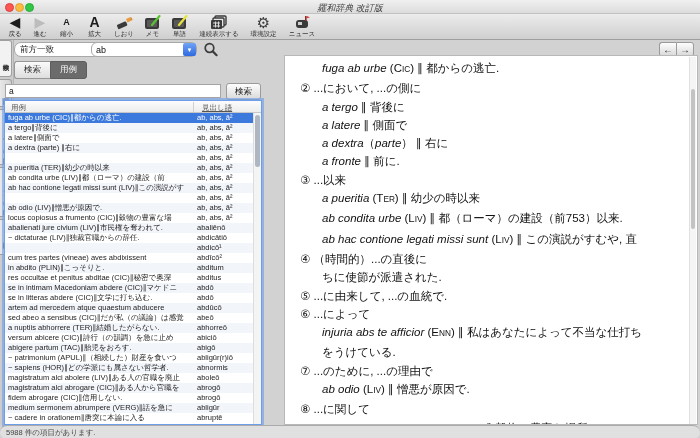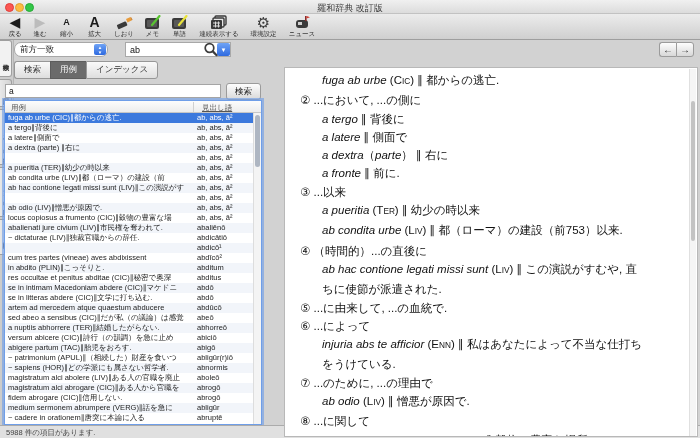--- a/index.html
+++ b/index.html
@@ -8,42 +8,42 @@
        -webkit-font-smoothing:antialiased;position:relative;}
   .abs{position:absolute;}
 
   
   #titlebar{left:0;top:0;width:700px;height:13px;
     background:linear-gradient(#f0f0f0,#dcdcdc);border-bottom:1px solid #c2c2c2;}
   .light{position:absolute;top:3px;width:7px;height:7px;border-radius:50%;}
   #light-red{left:5px;background:#fc5753;border:0.5px solid #df3e38;}
   #light-yellow{left:15px;background:#fdbc40;border:0.5px solid #de9f34;}
   #light-green{left:25px;background:#33c748;border:0.5px solid #27aa35;}
-  #window-title{left:0;top:2px;width:700px;text-align:center;font-size:9px;color:#3e3e3e;}
+  #window-title{left:0;top:2px;width:700px;text-align:center;font-size:9px;color:#3e3e3e;font-style:italic;}
 
   
   #toolbar{left:0;top:14px;width:700px;height:26px;
     background:linear-gradient(#ececec,#cfcfcf);border-bottom:1px solid #9e9e9e;
     display:flex;align-items:flex-start;padding-left:3px;box-sizing:border-box;}
   .tb-item{display:flex;flex-direction:column;align-items:center;justify-content:flex-start;
     height:25px;cursor:default;}
   .tb-icon{height:16px;display:flex;align-items:center;justify-content:center;}
   .tb-label{font-size:6.5px;color:#2b2b2b;line-height:7px;white-space:nowrap;}
 
   
   #searchrow{left:0;top:40px;width:700px;height:20px;background:#d2d2d2;}
   #scope-select{left:14px;top:2px;width:94px;height:15px;background:#fff;
     border:1px solid #a8a8a8;border-radius:7px;font-size:8.5px;color:#222;
     display:flex;align-items:center;padding-left:5px;box-sizing:border-box;}
   #scope-stepper{position:absolute;right:1px;top:1px;width:12px;height:11px;border-radius:2px;
     background:linear-gradient(#6fa3f5,#2e6ae0);color:#fff;font-size:4.5px;line-height:5px;
     display:flex;flex-direction:column;align-items:center;justify-content:center;}
   #query-combo{left:91px;top:2px;width:106px;height:15px;background:#fff;
-    border:1px solid #a8a8a8;border-radius:0;font-size:9px;color:#111;
-    display:flex;align-items:center;padding-left:4px;box-sizing:border-box;margin-left:34px;}
+    border:1px solid #a8a8a8;border-radius:6px;font-size:9px;color:#111;
+    display:flex;align-items:center;padding-left:4px;box-sizing:border-box;}
   #combo-button{position:absolute;right:0;top:0;width:13px;height:13px;border-radius:2px;
     background:linear-gradient(#6fa3f5,#2e6ae0);color:#fff;font-size:6px;
     display:flex;align-items:center;justify-content:center;}
   #loupe{left:203px;top:2px;width:16px;height:16px;}
   #nav-arrows{right:6px;top:2px;display:flex;}
   .nav-btn{width:16px;height:13px;border:1px solid #9b9b9b;
     background:linear-gradient(#fdfdfd,#d8d8d8);display:flex;align-items:center;justify-content:center;
     font-size:10px;color:#2d2d2d;font-weight:bold;line-height:10px;}
   .nav-btn:first-child{border-radius:3px 0 0 3px;border-right:none;}
   .nav-btn:last-child{border-radius:0 3px 3px 0;}
@@ -86,26 +86,26 @@
   .lrow{height:10px;line-height:10px;font-size:7.5px;color:#1c1c1c;white-space:nowrap;position:relative;}
   .lrow:nth-child(even){background:#f2f5fa;}
   .lrow.sel{background:#3c79dd;color:#fff;}
   .lrow .ex{position:absolute;left:3px;width:184px;overflow:hidden;}
   .lrow .hw{position:absolute;left:192px;width:56px;overflow:hidden;}
   #list-scroll{position:absolute;right:0;top:12px;width:8px;height:311px;
     background:#f4f4f4;border-left:1px solid #ddd;box-sizing:border-box;}
   #list-thumb{position:absolute;left:1px;top:2px;width:5px;height:52px;border-radius:3px;background:#aeb6c2;}
 
   
-  #statusbar{left:0;top:425px;width:700px;height:13px;background:#e0e0e0;border-top:1px solid #ababab;}
+  #statusbar{left:0;top:425px;width:700px;height:13px;background:#e0e0e0;border-top:1px solid #ababab;border-radius:7px;}
   #status-text{position:absolute;left:6px;top:2px;font-size:7.5px;color:#444;}
 
   
   #content-pane{left:284px;top:55px;width:414px;height:370px;background:#fff;
-    border:1px solid #b8b8b8;box-sizing:border-box;overflow:hidden;margin-top:12px;}
+    border:1px solid #b8b8b8;box-sizing:border-box;overflow:hidden;}
   #content-lines{position:absolute;left:0;top:3px;width:400px;}
   .cline{font-size:11.5px;color:#111;line-height:18.3px;white-space:nowrap;}
   .ind1{padding-left:15px;}
   .ind2{padding-left:37px;}
   .lat{font-style:italic;}
   .sc{font-size:72%;}
   #pane-scroll{position:absolute;right:1px;top:1px;width:7px;height:367px;background:#f5f5f5;
     border-left:1px solid #e0e0e0;box-sizing:border-box;}
   #pane-thumb{position:absolute;left:1px;top:32px;width:4px;height:140px;border-radius:2px;background:#c3c3c3;}
 
@@ -239,21 +239,20 @@
     <div class="side-tab sel" style="top: 0px; height: 37px;">検索</div>
     <div class="side-tab" style="top: 39px; height: 28px;">履歴</div>
     <div class="side-tab" style="top: 69px; height: 56px;">しおりの編集</div>
     <div class="side-tab" style="top: 127px; height: 50px;">メモの編集</div>
     <div class="side-tab" style="top: 179px; height: 36px;">単語帳</div>
   </div>
 
 <div class="abs" id="seg-tabs">
     <div class="seg">検索</div>
     <div class="seg sel">用例</div>
-    <div class="seg">インデックス</div>
   </div>
 
 <input class="abs" id="inner-input" value="a" style="">
 <div class="abs" id="inner-search-btn">検索</div>
 
 <div class="abs" id="list-box">
   <div id="list-header">
     <span id="col-ex">用例</span>
     <span id="hdr-sep"></span>
     <span id="col-hw">見出し語</span>
@@ -394,22 +393,22 @@
   <div id="content-lines">
       <div class="cline ind2"><span class="lat">fuga ab urbe</span><span> (</span><span><span>C</span><span class="sc">IC</span></span><span>) ∥ 都からの逃亡.</span></div>
       <div class="cline ind1"><span>② ...において, ...の側に</span></div>
       <div class="cline ind2"><span class="lat">a tergo</span><span> ∥ 背後に</span></div>
       <div class="cline ind2"><span class="lat">a latere</span><span> ∥ 側面で</span></div>
       <div class="cline ind2"><span class="lat">a dextra</span><span>（</span><span class="lat">parte</span><span>） ∥ 右に</span></div>
       <div class="cline ind2"><span class="lat">a fronte</span><span> ∥ 前に.</span></div>
       <div class="cline ind1"><span>③ ...以来</span></div>
       <div class="cline ind2"><span class="lat">a pueritia</span><span> (</span><span><span>T</span><span class="sc">ER</span></span><span>) ∥ 幼少の時以来</span></div>
       <div class="cline ind2"><span class="lat">ab condita urbe</span><span> (</span><span><span>L</span><span class="sc">IV</span></span><span>) ∥ 都（ローマ）の建設（前753）以来.</span></div>
+      <div class="cline ind2"><span class="lat">ab hac contione legati missi sunt</span><span> (</span><span><span>L</span><span class="sc">IV</span></span><span>) ∥ この演説がすむや, 直</span></div>
       <div class="cline ind1"><span>④ （時間的）...の直後に</span></div>
-      <div class="cline ind2"><span class="lat">ab hac contione legati missi sunt</span><span> (</span><span><span>L</span><span class="sc">IV</span></span><span>) ∥ この演説がすむや, 直</span></div>
       <div class="cline ind2"><span>ちに使節が派遣された.</span></div>
       <div class="cline ind1"><span>⑤ ...に由来して, ...の血統で.</span></div>
       <div class="cline ind1"><span>⑥ ...によって</span></div>
       <div class="cline ind2"><span class="lat">injuria abs te afficior</span><span> (</span><span><span>E</span><span class="sc">NN</span></span><span>) ∥ 私はあなたによって不当な仕打ち</span></div>
       <div class="cline ind2"><span>をうけている.</span></div>
       <div class="cline ind1"><span>⑦ ...のために, ...の理由で</span></div>
       <div class="cline ind2"><span class="lat">ab odio</span><span> (</span><span><span>L</span><span class="sc">IV</span></span><span>) ∥ 憎悪が原因で.</span></div>
       <div class="cline ind1"><span>⑧ ...に関して</span></div>
       <div class="cline ind2"><span class="lat">locus copiosus a frumento</span><span> (</span><span><span>C</span><span class="sc">IC</span></span><span>) ∥ 穀物の豊富な場所.</span></div>
     </div>

